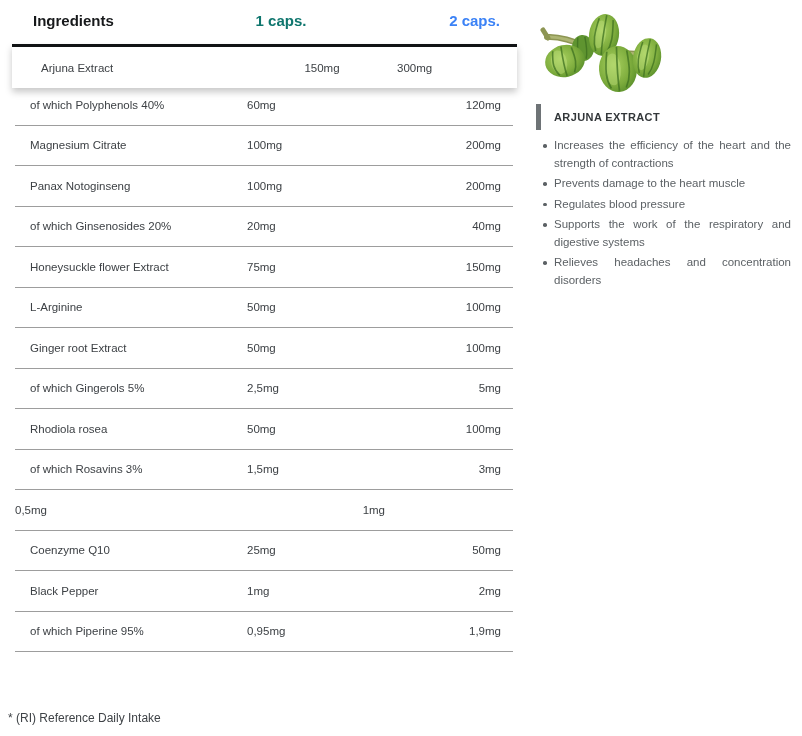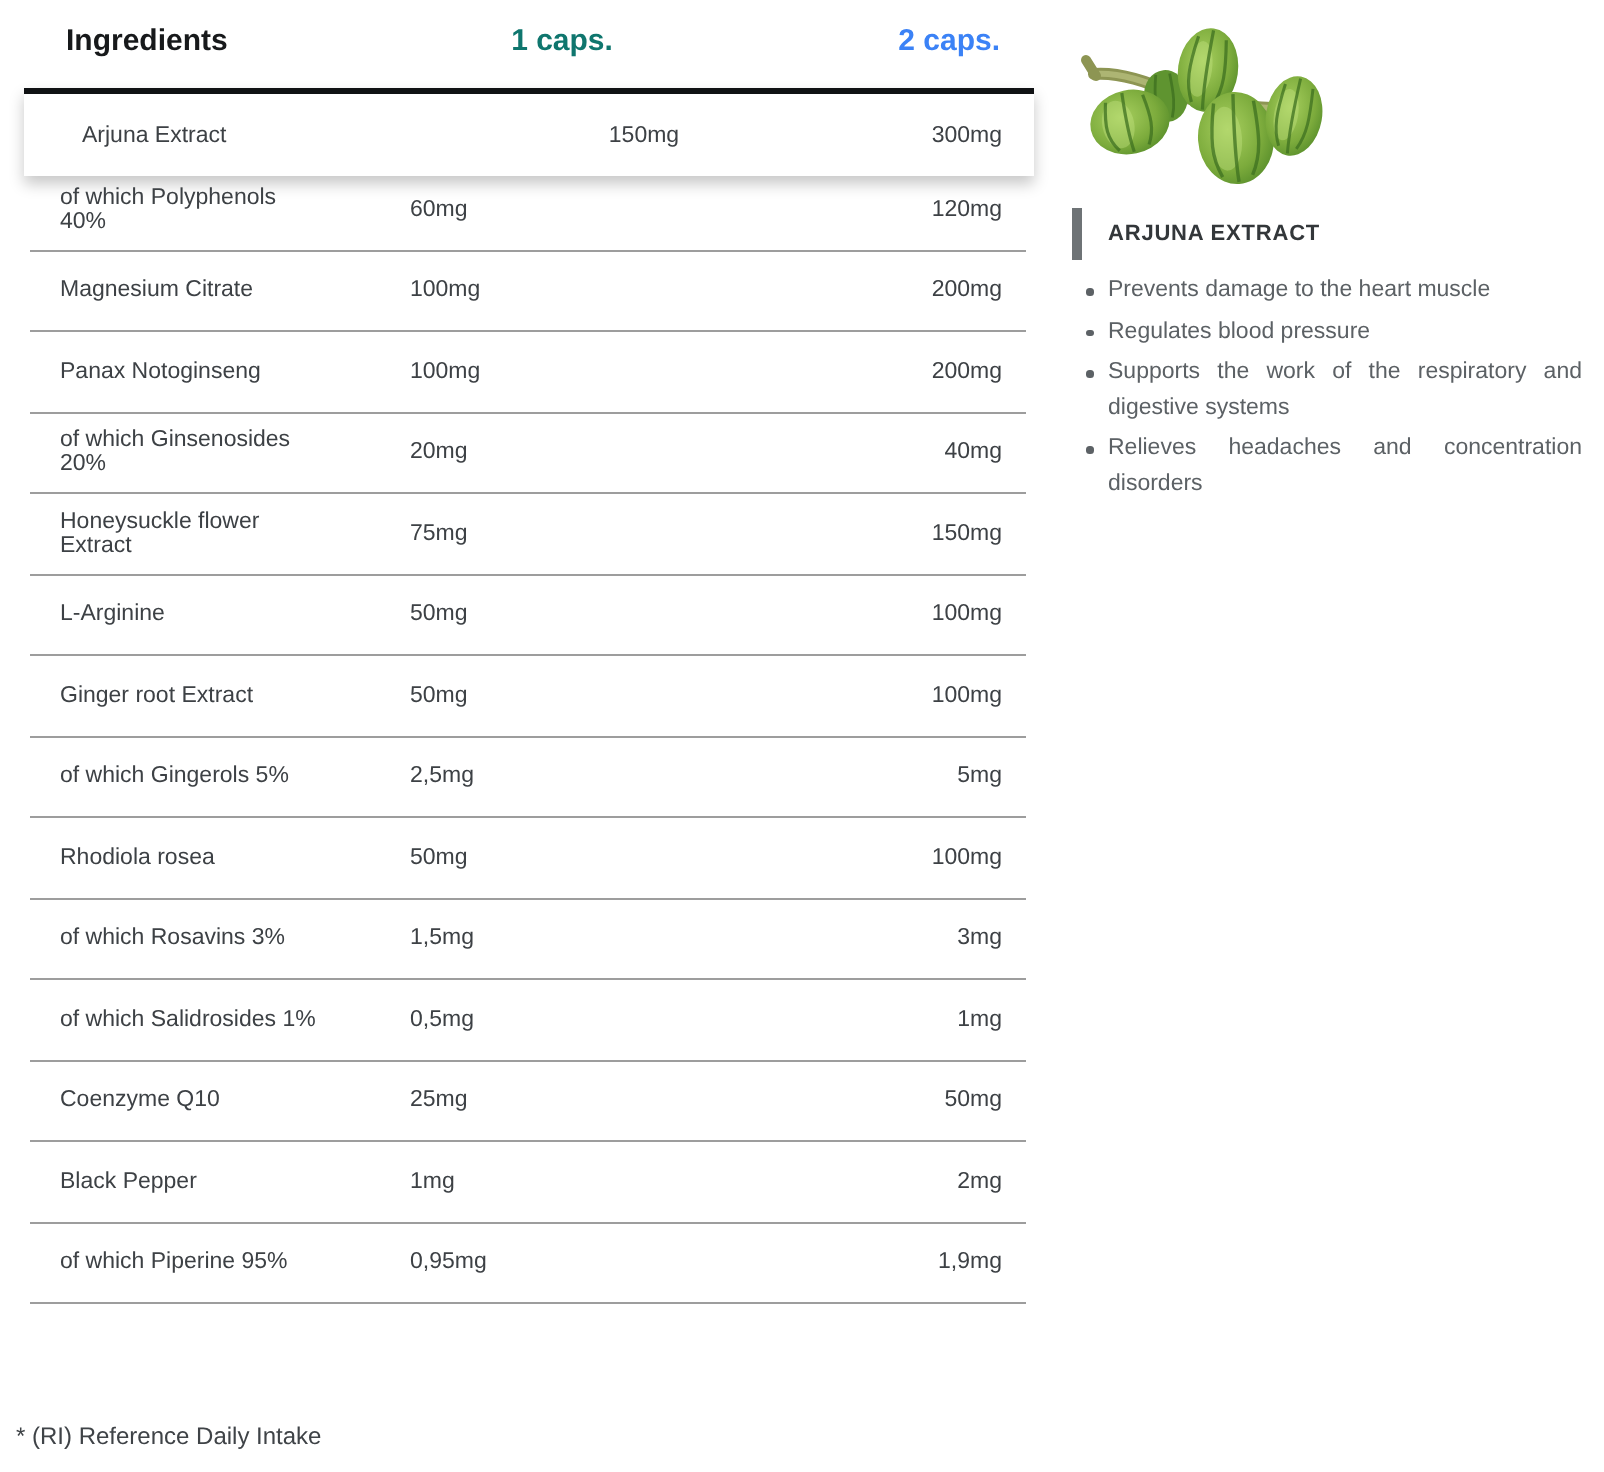--- a/index.html
+++ b/index.html
@@ -12,26 +12,26 @@
   .th-caps1 { position:absolute; left:266px; top:2px; transform:translateX(-50%); font-size:15px; font-weight:bold; color:#0f766e; white-space:nowrap; }
   .th-caps2 { position:absolute; right:13px; top:2px; font-size:15px; font-weight:bold; color:#3b82f6; }
 
   
   .highlight-card { position:absolute; left:12px; top:44px; width:505px; height:44px;
     background:#ffffff; border-top:3px solid #101214;
     box-shadow:0 4px 7px rgba(0,0,0,0.22);
     display:grid; grid-template-columns:1fr 150px 120px; align-items:center; }
   .hc-name { padding-left:29px; font-size:11.5px; color:#3d4145; }
   .hc-v1 { text-align:center; font-size:11.5px; color:#3d4145; }
-  .hc-v2 { text-align:right; padding-right:16px; font-size:11.5px; color:#3d4145; }
+  .hc-v2 { text-align:left; padding-right:16px; font-size:11.5px; color:#3d4145; }
 
   
   .rows { position:absolute; left:15px; top:85px; width:498px; }
   .row { height:40.5px; display:grid; grid-template-columns:1fr 150px 116px; align-items:center;
-    border-bottom:1px solid #9d9d9d; font-size:11.5px; color:#3d4145;gap:42px; }
+    border-bottom:1px solid #9d9d9d; font-size:11.5px; color:#3d4145; }
   .cell-name { padding-left:15px; }
   .cell-v1 { text-align:left; }
   .cell-v2 { text-align:right; padding-right:12px; }
 
   .footnote { position:absolute; left:8px; top:711px; font-size:12px; color:#3f4347; }
 
   
   .leaves-wrap { position:absolute; left:538px; top:6px; width:132px; height:92px; }
   .sidebar-heading { position:absolute; left:536px; top:104px; display:flex; align-items:center; }
   .heading-bar { width:5px; height:26px; background:#6e7376; margin-right:13px; }
@@ -116,21 +116,20 @@
       <span class="cell-v2">100mg</span>
     </div>
 
     <div class="row">
       <span class="cell-name">of which Rosavins 3%</span>
       <span class="cell-v1">1,5mg</span>
       <span class="cell-v2">3mg</span>
     </div>
 
     <div class="row">
-      <span class="cell-name">of which Salidrosides 1%</span>
       <span class="cell-v1">0,5mg</span>
       <span class="cell-v2">1mg</span>
     </div>
 
     <div class="row">
       <span class="cell-name">Coenzyme Q10</span>
       <span class="cell-v1">25mg</span>
       <span class="cell-v2">50mg</span>
     </div>
 
@@ -202,20 +201,21 @@
       </g>
     </svg>
   </div>
 
   <div class="sidebar-heading">
     <div class="heading-bar"></div>
     <span class="heading-text">ARJUNA EXTRACT</span>
   </div>
 
   <ul class="bullets">
+    <li>Increases the efficiency of the heart and the strength of contractions</li>
 
     <li>Prevents damage to the heart muscle</li>
 
     <li>Regulates blood pressure</li>
 
 
     <li>Supports the work of the respiratory and digestive systems</li>
 
     <li>Relieves headaches and concentration disorders</li>
   </ul>

